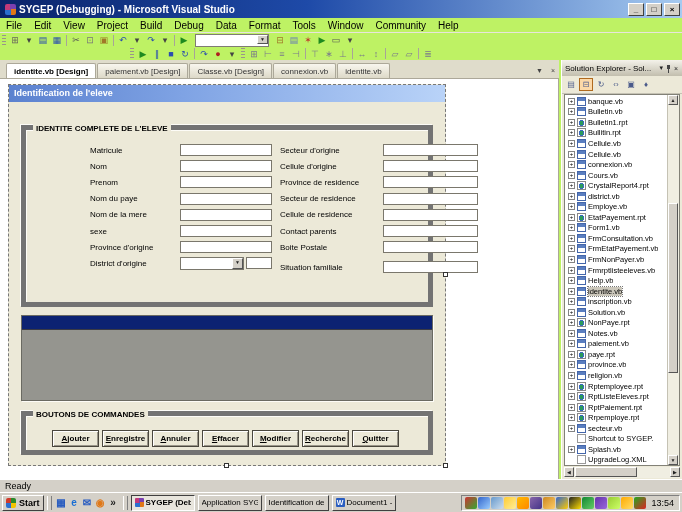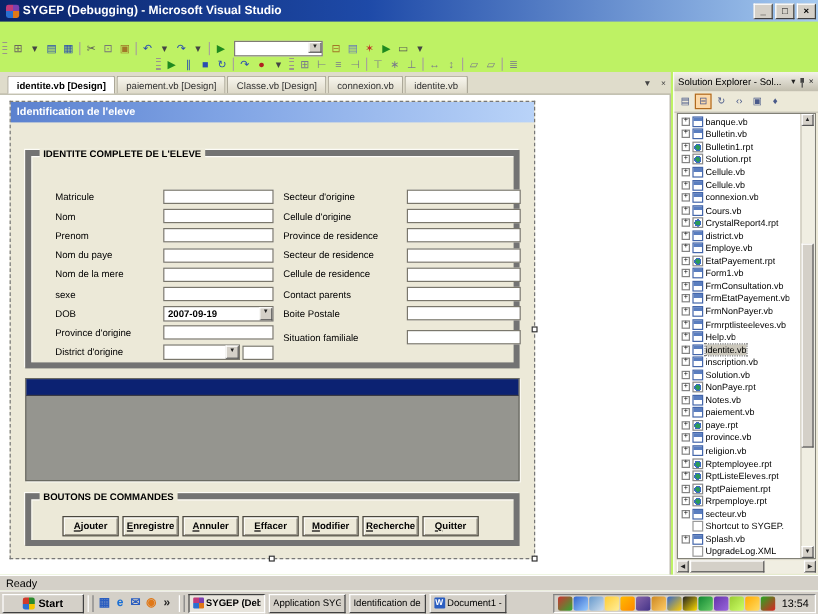--- a/index.html
+++ b/index.html
@@ -49,21 +49,21 @@
   .vbform{position:absolute;left:8px;top:5px;width:438px;height:382px;border:1px dashed #777;
     box-sizing:border-box;background:#ece9d8;}
   .ftitle{height:17px;background:linear-gradient(90deg,#5b81cf,#7fa3e4 40%,#b9d3f8);
     color:#fff;font-size:9px;font-weight:bold;line-height:17px;padding-left:5px;}
   .fclient{position:absolute;left:0;top:17px;right:0;bottom:0;background:#ece9d8;position:relative;}
   .groupbox{position:absolute;border:5px solid #737373;box-shadow:1px 1px 0 #fdfcf7 inset, -1px -1px 0 #fdfcf7;
     box-sizing:border-box;}
   .grouplabel{position:absolute;top:-6px;left:7px;background:#ece9d8;padding:0 3px;
     font-size:8px;font-weight:bold;white-space:nowrap;}
   .g1{left:12px;top:6px;width:412px;height:182px;}
-  .fcol{position:absolute;top:26px;}
+  .fcol{position:absolute;top:12px;margin-left:44px;}
   .fcol.left{left:20px;width:182px;}
   .fcol.right{left:210px;width:198px;}
   .frow{height:16.2px;display:flex;align-items:center;}
   .fcol.right .frow:last-child{margin-top:4px;}
   .flabel{flex:1;font-size:8px;white-space:nowrap;overflow:hidden;}
   .ftb{width:92px;height:12px;background:#fff;border:1px solid #7a776c;box-sizing:border-box;}
   .fcol.right .ftb{width:95px;}
   .fcombo{width:92px;height:13px;background:#fff;border:1px solid #7a776c;box-sizing:border-box;
     position:relative;display:flex;align-items:center;}
   .fcombo .cval{font-size:8px;font-weight:bold;padding-left:3px;flex:1;white-space:nowrap;overflow:hidden;}
@@ -123,21 +123,21 @@
     border-color:#fff #555 #555 #fff;box-sizing:border-box;font-size:5px;line-height:8px;text-align:center;color:#222;}
   .harr.lf{left:0;}.harr.lf::before{content:"◀";}
   .harr.rt{right:0;}.harr.rt::before{content:"▶";}
   .hthumb{position:absolute;left:11px;top:0;width:62px;height:10px;background:#d4d0c8;border:1px solid;
     border-color:#fff #555 #555 #fff;box-sizing:border-box;}
   
   .statusbar{position:absolute;left:0;top:479px;width:682px;height:13px;background:#d4d0c8;
     border-top:1px solid #fff;font-size:9px;line-height:13px;padding-left:5px;box-sizing:border-box;}
   .taskbar{position:absolute;left:0;top:492px;width:682px;height:20px;background:#d4d0c8;
     border-top:1px solid #fff;display:flex;align-items:center;padding:0 2px;box-sizing:border-box;}
-  .startbtn{height:16px;display:flex;align-items:center;gap:3px;padding:0 16px;background:#d4d0c8;
+  .startbtn{height:16px;display:flex;align-items:center;gap:3px;padding:0 3px;background:#d4d0c8;
     border:1px solid;border-color:#fff #404040 #404040 #fff;font-size:9px;font-weight:bold;box-sizing:border-box;}
   .flag{width:10px;height:10px;background:conic-gradient(#2a8a2a 0 25%,#f4c400 0 50%,#2a6fd0 0 75%,#d03a2a 0);
     border-radius:2px;}
   .tgrip{width:3px;height:14px;border-left:1px solid #fff;border-right:1px solid #808080;margin:0 3px;}
   .qlicon{width:13px;height:14px;font-size:10px;line-height:14px;text-align:center;font-weight:bold;}
   .task{width:64px;height:16px;background:#d4d0c8;border:1px solid;border-color:#fff #404040 #404040 #fff;
     display:flex;align-items:center;gap:2px;padding:0 3px;margin-right:3px;box-sizing:border-box;
     font-size:8px;white-space:nowrap;overflow:hidden;}
   .task.active{border-color:#404040 #fff #fff #404040;background:#e8e5dd;font-weight:bold;}
   .ticon{width:9px;height:9px;flex:none;font-size:7px;line-height:9px;text-align:center;color:#fff;}
@@ -155,20 +155,35 @@
 <div class="screen">
 
   <div class="titlebar">
     <span class="appicon"></span>
     <span class="wtitle">SYGEP (Debugging) - Microsoft Visual Studio</span>
     <span class="wbtn">_</span>
     <span class="wbtn">□</span>
     <span class="wbtn">×</span>
   </div>
 
+  <div class="menubar">
+
+  <span class="mi">File</span>
+      <span class="mi">Edit</span>
+      <span class="mi">View</span>
+      <span class="mi">Project</span>
+      <span class="mi">Build</span>
+      <span class="mi">Debug</span>
+      <span class="mi">Data</span>
+      <span class="mi">Format</span>
+      <span class="mi">Tools</span>
+      <span class="mi">Window</span>
+      <span class="mi">Community</span>
+      <span class="mi">Help</span>
+    </div>
 
   <div class="toolbar tb1">
     <span class="grip"></span>
     <span class="icons">
 
     <span class="tbtn" style="color: rgb(106, 103, 94);">⊞</span>
         <span class="tbtn" style="color: rgb(68, 68, 68);">▾</span>
         <span class="tbtn" style="color: rgb(42, 77, 176);">▤</span>
         <span class="tbtn" style="color: rgb(42, 77, 176);">▦</span>
         <span class="tbtn sep"></span>
@@ -277,29 +292,20 @@
 
             </div>
               <div class="frow t-text">
               <span class="flabel">Nom de la mere</span>
               <span class="ftb"></span>
 
             </div>
               <div class="frow t-text">
               <span class="flabel">sexe</span>
               <span class="ftb"></span>
-
-            </div>
-              <div class="frow t-combo">
-              <span class="flabel">DOB</span>
-
-              <span class="fcombo">
-                <span class="cval">2007-09-19</span>
-                <span class="car"></span>
-              </span>
 
             </div>
               <div class="frow t-text">
               <span class="flabel">Province d'origine</span>
               <span class="ftb"></span>
 
             </div>
               <div class="frow t-combo2">
               <span class="flabel">District d'origine</span>
 
@@ -404,21 +410,21 @@
           <span class="tname">Bulletin.vb</span>
         </div>
           <div class="titem t-rpt">
           <span class="expander"></span>
           <span class="fico"></span>
           <span class="tname">Bulletin1.rpt</span>
         </div>
           <div class="titem t-rpt">
           <span class="expander"></span>
           <span class="fico"></span>
-          <span class="tname">Solution.rpt</span>
+          <span class="tname">Bullitin.rpt</span>
         </div>
           <div class="titem t-vb">
           <span class="expander"></span>
           <span class="fico"></span>
           <span class="tname">Cellule.vb</span>
         </div>
           <div class="titem t-vb">
           <span class="expander"></span>
           <span class="fico"></span>
           <span class="tname">Cellule.vb</span>

